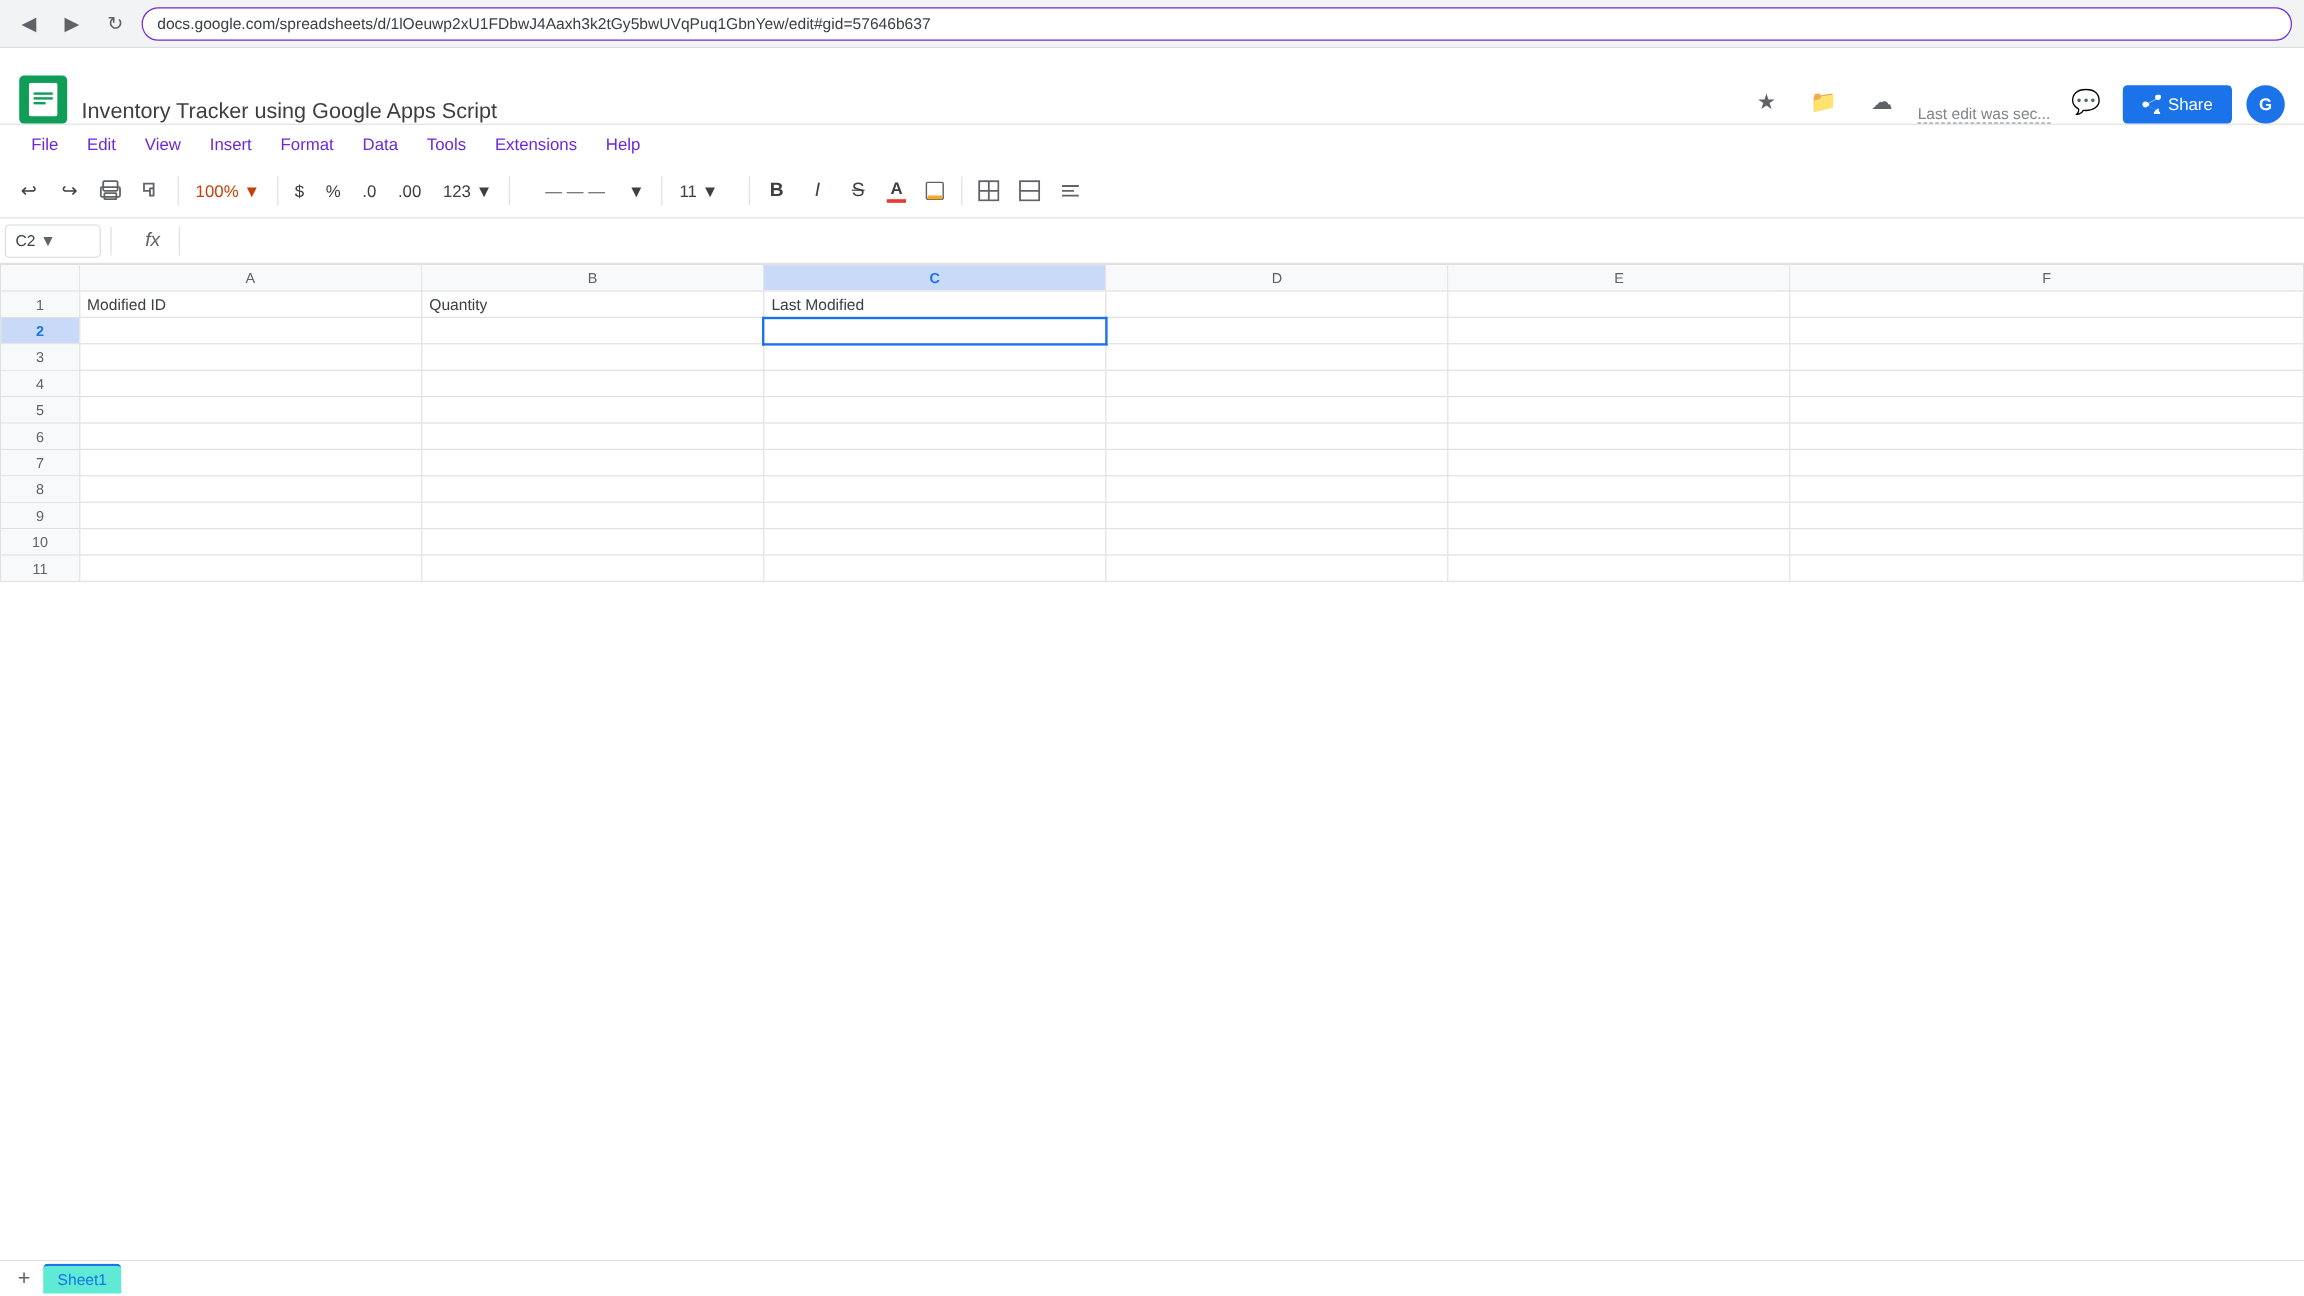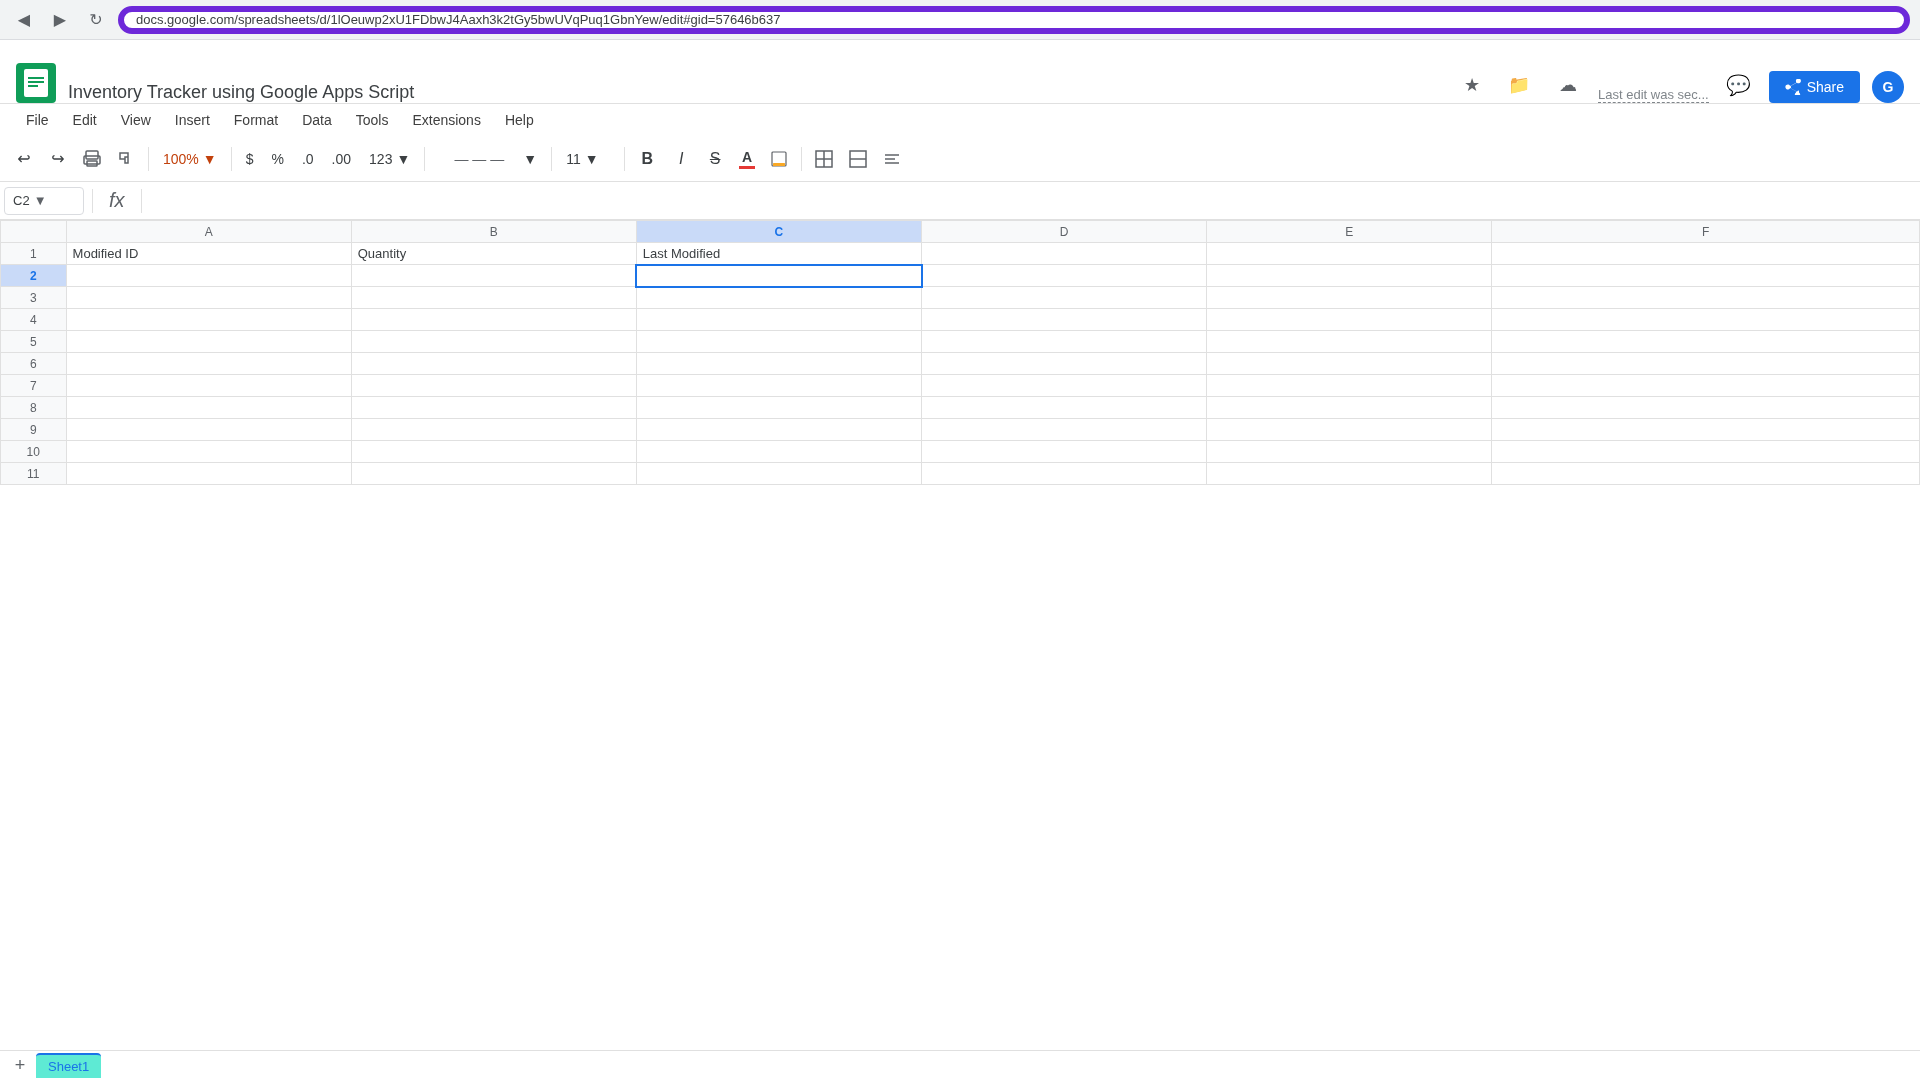--- a/index.html
+++ b/index.html
@@ -22,21 +22,21 @@
       background: transparent;
       cursor: pointer;
       display: flex; align-items: center; justify-content: center;
       color: #5f6368;
       font-size: 16px;
     }
     .address-bar {
       flex: 1;
       height: 28px;
       background: #fff;
-      border: 6px solid #6d28d9;
+      border: 1px solid #6d28d9;
       border-radius: 14px;
       padding: 0 12px;
       font-size: 13px;
       color: #3c4043;
       display: flex; align-items: center;
     }
     .address-text { font-size: 13px; color: #3c4043; }
 
     
     .app-header {
@@ -106,21 +106,21 @@
     .menu-bar {
       display: flex;
       align-items: center;
       padding: 2px 16px;
       height: 32px;
       gap: 4px;
     }
     .menu-item {
       padding: 4px 10px;
       font-size: 14px;
-      color: #404040;
+      color: #6d28d9;
       border-radius: 4px;
       cursor: pointer;
       white-space: nowrap;
     }
 
     
     .toolbar {
       display: flex;
       align-items: center;
       padding: 4px 8px;
@@ -206,22 +206,23 @@
       background: #fff;
     }
     .formula-divider {
       width: 1px; height: 24px;
       background: #e0e0e0;
       margin: 0 4px;
     }
     .fx-label {
       color: #5f6368;
       font-style: italic;
-      font-size: 20px;
+      font-size: 16px;
       padding: 0 8px;
+      margin-left: 12px;
     }
     .formula-input {
       flex: 1;
       height: 28px;
       border: none;
       outline: none;
       font-size: 13px;
       color: #3c4043;
     }
 

